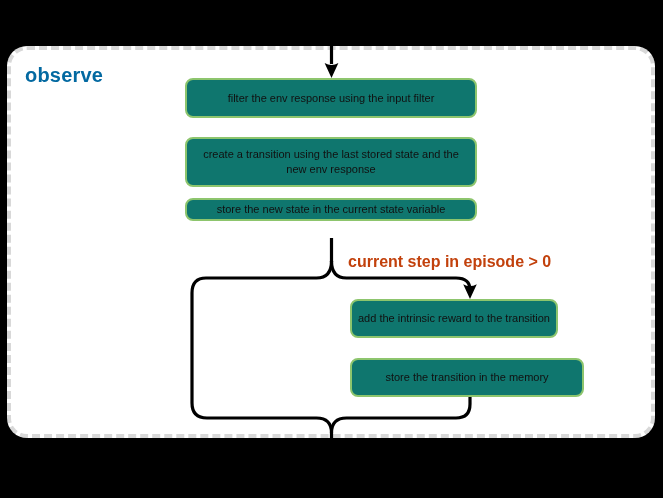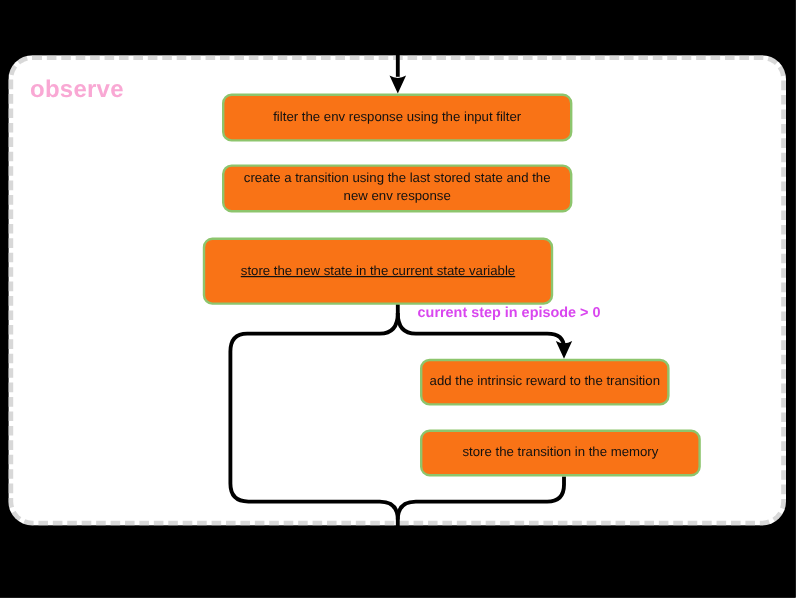--- a/index.html
+++ b/index.html
@@ -26,52 +26,52 @@
     border: 4px dashed #d8d8d8;
     border-radius: 20px;
   }
   .panel-title {
     position: absolute;
     left: 25px;
     top: 64px;
     margin: 0;
     font-size: 20px;
     font-weight: 700;
-    color: #f9a8d4;
+    color: #0369a1;
     letter-spacing: 0.2px;
   }
   .node {
     position: absolute;
     box-sizing: border-box;
-    background: #f97316;
+    background: #0f766e;
     border: 2.5px solid #8dc56d;
     border-radius: 8px;
     display: flex;
     align-items: center;
     justify-content: center;
     text-align: center;
     font-size: 11px;
     line-height: 1.35;
     color: #111111;
     white-space: pre-line;
     padding: 2px 0;
     z-index: 2;
   }
   #node-filter        { left: 185px; top:  78px; width: 292px; height: 40px; }
-  #node-create        { left: 185px; top: 137px; width: 292px; height: 40px; }
-  #node-store-state   { left: 169px; top: 198px; width: 292px; height: 56px; text-decoration: underline; }
+  #node-create        { left: 185px; top: 137px; width: 292px; height: 50px; }
+  #node-store-state   { left: 185px; top: 198px; width: 292px; height: 23px; }
   #node-add-reward    { left: 350px; top: 299px; width: 208px; height: 39px; }
   #node-store-trans   { left: 350px; top: 358px; width: 234px; height: 39px; }
   .condition-label {
     position: absolute;
     left: 348px;
     top: 253px;
-    font-size: 12px;
+    font-size: 16px;
     font-weight: 700;
-    color: #d946ef;
+    color: #c2410c;
     white-space: nowrap;
     z-index: 3;
   }
   svg.connectors {
     position: absolute;
     left: 0;
     top: 0;
     width: 663px;
     height: 498px;
     z-index: 1;

